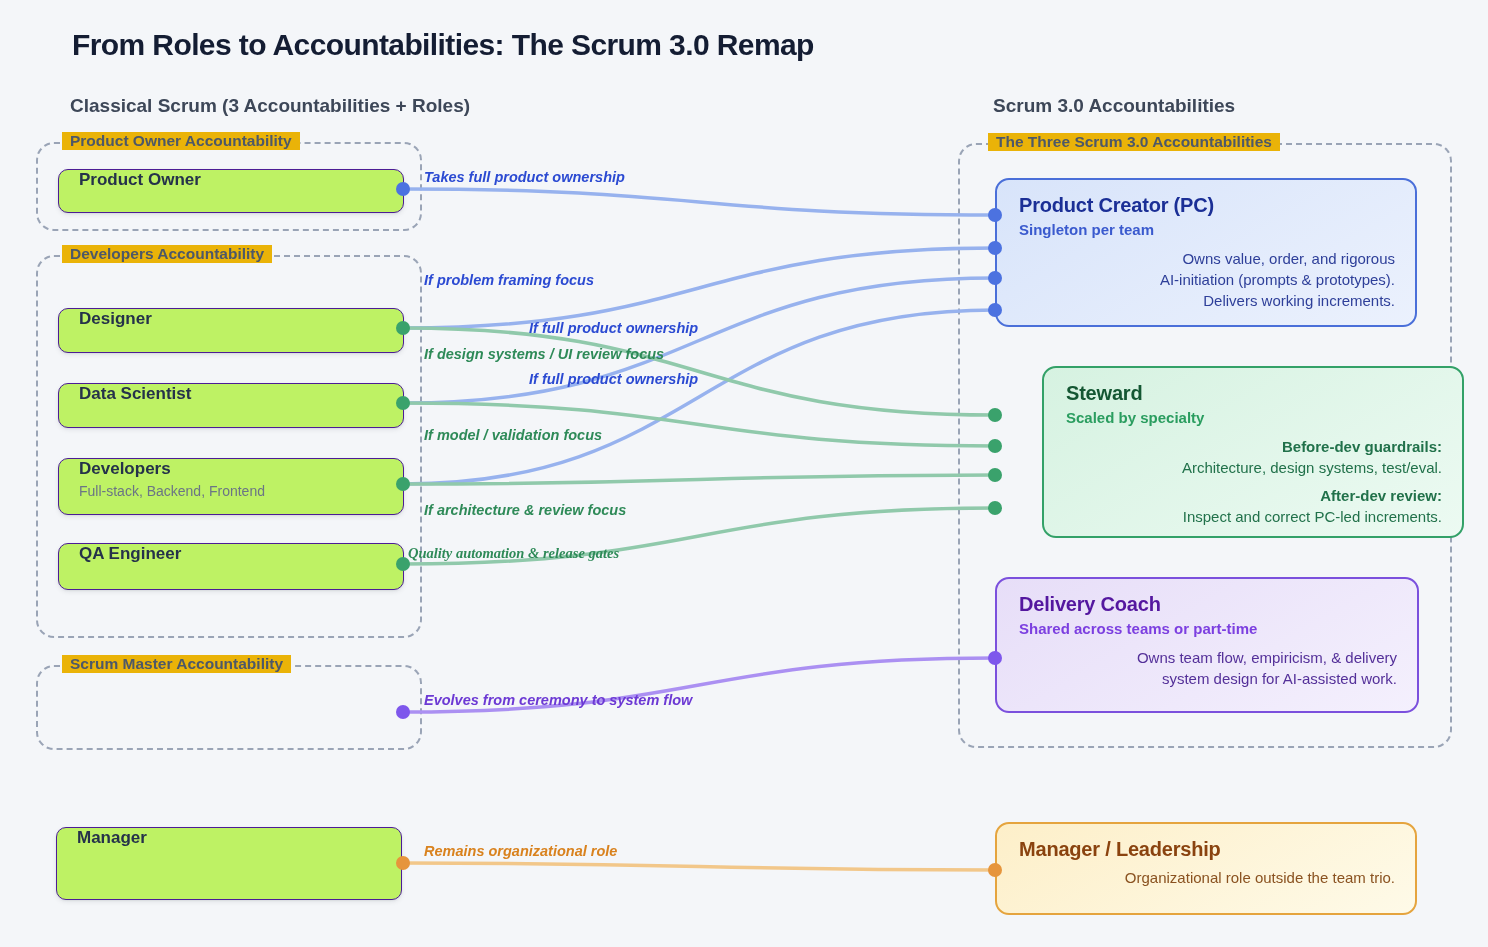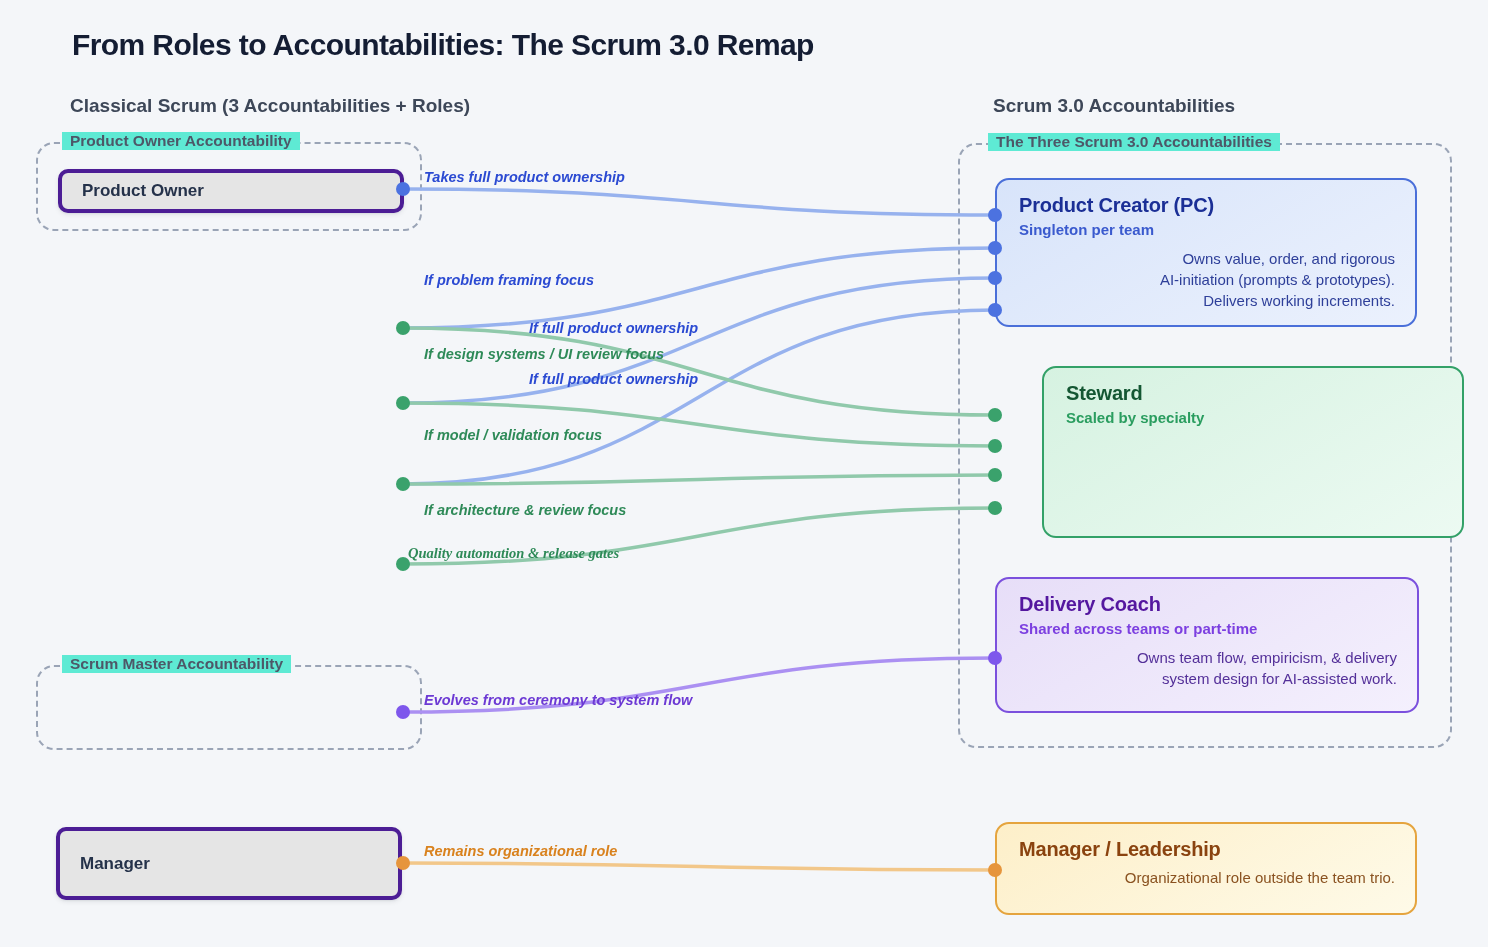--- a/index.html
+++ b/index.html
@@ -17,28 +17,28 @@
   }
   .col-header {
     position: absolute; font-size: 19px; font-weight: 700; color: #3d4758;
   }
   .group {
     position: absolute;
     border: 2px dashed #9aa4b6; border-radius: 18px;
   }
   .group-label {
     position: absolute; top: -12px; left: 24px;
-    background: #5eead4; padding: 0 8px;
+    background: #eab308; padding: 0 8px;
     font-size: 15.5px; font-weight: 700; color: #4d5868; white-space: nowrap;
   }
   .role-card {
-    position: absolute; background: #e5e5e5; border-radius: 10px;
-    border: 4px solid #4c1d95;
+    position: absolute; background: #bef264; border-radius: 10px;
+    border: 1px solid #4c1d95;
     box-shadow: 0 2px 5px rgba(16,24,40,.08), 0 1px 2px rgba(16,24,40,.06);
-    display: flex; flex-direction: column; justify-content: center;
+    display: flex; flex-direction: column; 
     padding-left: 20px;
   }
   .role-title { font-size: 17px; font-weight: 700; color: #25324a; }
   .role-sub   { font-size: 14px; font-weight: 400; color: #6b7585; margin-top: 4px; }
   .acc-card {
     position: absolute; border-radius: 14px; border: 2px solid;
     padding: 14px 20px 12px 22px;
   }
   .acc-title { font-size: 20px; font-weight: 800; letter-spacing: -0.2px; }
   .acc-sub   { font-size: 15px; font-weight: 700; margin-top: 4px; }
@@ -73,20 +73,36 @@
   <div class="col-header" style="left:70px; top:95px;">Classical Scrum (3 Accountabilities + Roles)</div>
   <div class="col-header" style="left:993px; top:95px;">Scrum 3.0 Accountabilities</div>
 
   <div class="group" style="left:36px; top:142px; width:386px; height:89px;">
     <span class="group-label">Product Owner Accountability</span>
     <div class="role-card" style="left:20px; top:25px; width:346px; height:44px;">
       <div class="role-title">Product Owner</div>
     </div>
   </div>
 
+  <div class="group" style="left:36px; top:255px; width:386px; height:383px;">
+    <span class="group-label">Developers Accountability</span>
+    <div class="role-card" style="left:20px; top:51px; width:346px; height:45px;">
+      <div class="role-title">Designer</div>
+    </div>
+    <div class="role-card" style="left:20px; top:126px; width:346px; height:45px;">
+      <div class="role-title">Data Scientist</div>
+    </div>
+    <div class="role-card" style="left:20px; top:201px; width:346px; height:57px;">
+      <div class="role-title">Developers</div>
+      <div class="role-sub">Full-stack, Backend, Frontend</div>
+    </div>
+    <div class="role-card" style="left:20px; top:286px; width:346px; height:47px;">
+      <div class="role-title">QA Engineer</div>
+    </div>
+  </div>
 
   <div class="group" style="left:36px; top:665px; width:386px; height:85px;">
     <span class="group-label">Scrum Master Accountability</span>
   </div>
 
   <div class="role-card" style="left:56px; top:827px; width:346px; height:73px;">
     <div class="role-title">Manager</div>
   </div>
 
   <div class="group" style="left:958px; top:143px; width:494px; height:605px;">
@@ -99,20 +115,26 @@
     <div class="acc-body">
       <p><span>Owns value, order, and rigorous</span><br>
          <span>AI-initiation (prompts &amp; prototypes).</span></p>
       <p style="margin-top:-7px;"><span>Delivers working increments.</span></p>
     </div>
   </div>
 
   <div class="acc-card c-green" style="left:1042px; top:366px; width:422px; height:172px;">
     <div class="acc-title">Steward</div>
     <div class="acc-sub">Scaled by specialty</div>
+    <div class="acc-body">
+      <p><b>Before-dev guardrails:</b><br>
+         <span>Architecture, design systems, test/eval.</span></p>
+      <p><b>After-dev review:</b><br>
+         <span>Inspect and correct PC-led increments.</span></p>
+    </div>
   </div>
 
   <div class="acc-card c-purple" style="left:995px; top:577px; width:424px; height:136px;">
     <div class="acc-title">Delivery Coach</div>
     <div class="acc-sub">Shared across teams or part-time</div>
     <div class="acc-body">
       <p><span>Owns team flow, empiricism, &amp; delivery</span><br>
          <span>system design for AI-assisted work.</span></p>
     </div>
   </div>

